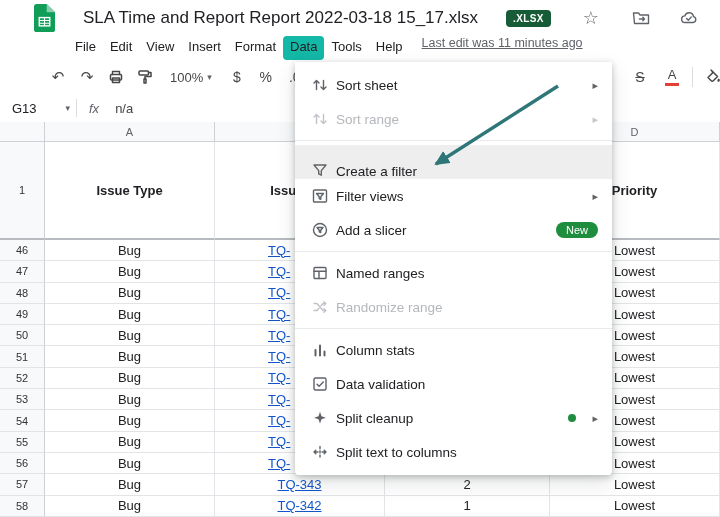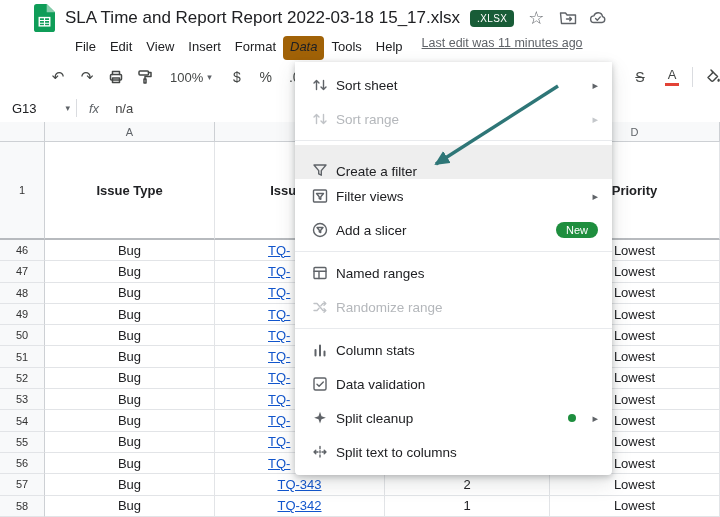--- a/index.html
+++ b/index.html
@@ -2,33 +2,33 @@
 <html><head>
 <meta charset="utf-8">
 <style>
   html,body{margin:0;padding:0;overflow:hidden;}
   body{width:720px;height:517px;background:#fff;color:#202124;
        font-family:"Liberation Sans","DejaVu Sans",sans-serif;}
   .app{position:relative;width:720px;height:517px;overflow:hidden;background:#fff;}
 
   
   .titlebar{position:absolute;top:0;left:0;right:0;height:36px;display:flex;align-items:center;
-            padding-left:34px;gap:10px;background:#fff;}
+            padding-left:34px;gap:28px;background:#fff;}
   .doc-title{font-size:17px;white-space:nowrap;color:#202124;}
-  .xlsx-badge{background:#185c37;color:#fff;font-size:10px;font-weight:normal;
+  .xlsx-badge{background:#185c37;color:#fff;font-size:10px;font-weight:bold;
               padding:3px 7px;border-radius:4px;letter-spacing:.4px;}
   .tb-glyph{color:#5f6368;font-size:18px;width:24px;text-align:center;cursor:pointer;}
   .tb-svg{width:20px;height:20px;stroke:#5f6368;fill:none;stroke-width:1.4;
           stroke-linecap:round;stroke-linejoin:round;cursor:pointer;}
 
   
   .menubar{position:absolute;top:36px;left:0;right:0;height:24px;display:flex;
            padding-left:68px;font-size:13px;}
   .mb-item{padding:3px 7px;border-radius:4px;cursor:pointer;white-space:nowrap;}
-  .mb-item.active{background:#a16207;font-style:italic;}
+  .mb-item.active{background:#14b8a6;}
   .last-edit{margin-left:12px;color:#5f6368;text-decoration:underline;font-size:12.5px;cursor:pointer;}
 
   
   .toolbar{position:absolute;top:60px;left:0;right:0;height:34px;display:flex;align-items:center;
            padding-left:46px;gap:5px;background:#fff;border-bottom:1px solid #eceef0;}
   .tbtn{min-width:24px;height:26px;display:flex;align-items:center;justify-content:center;
         border-radius:4px;color:#444746;font-size:15px;cursor:pointer;}
   .tbtn.txt{font-size:14px;}
   .zoom{display:flex;align-items:center;gap:4px;font-size:13px;color:#444746;padding:0 8px;cursor:pointer;}
   .caret{font-size:9px;color:#5f6368;}

